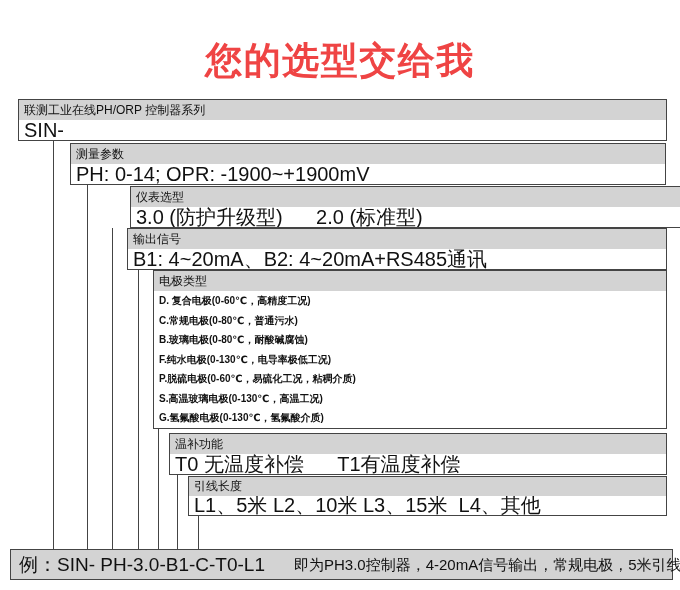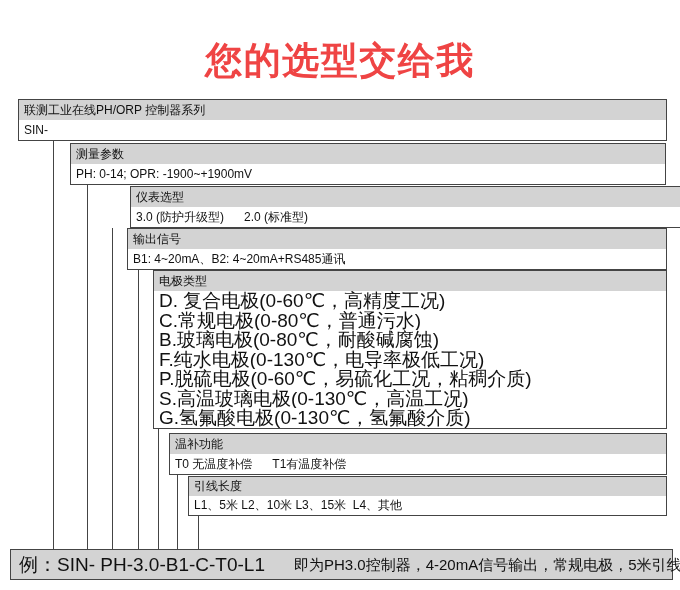--- a/index.html
+++ b/index.html
@@ -13,24 +13,24 @@
   }
   .box{
     position:absolute;box-sizing:border-box;background:#ffffff;
     border:1px solid #444444;
   }
   .hdr{
     background:#d3d3d3;height:20px;line-height:20px;font-size:12px;
     padding-left:5px;white-space:pre;overflow:hidden;
   }
   .row{
-    height:20px;line-height:20px;font-size:12px;padding-left:5px;
+    height:20px;line-height:20px;font-size:20px;padding-left:5px;
     white-space:pre;overflow:hidden;
   }
-  .box-electrode .row{height:19.5px;line-height:19.5px;font-size:19px;}
+  .box-electrode .row{height:19.5px;line-height:19.5px;font-size:10px;font-weight:bold;}
   .vline{position:absolute;width:1px;background:#444444;}
   .example{
     position:absolute;left:10px;top:549px;width:663px;height:31px;
     box-sizing:border-box;background:#d3d3d3;border:1px solid #444444;
   }
   .example .code{
     position:absolute;left:8px;top:0;height:29px;line-height:29px;
     font-size:19px;white-space:pre;
   }
   .example .meaning{

